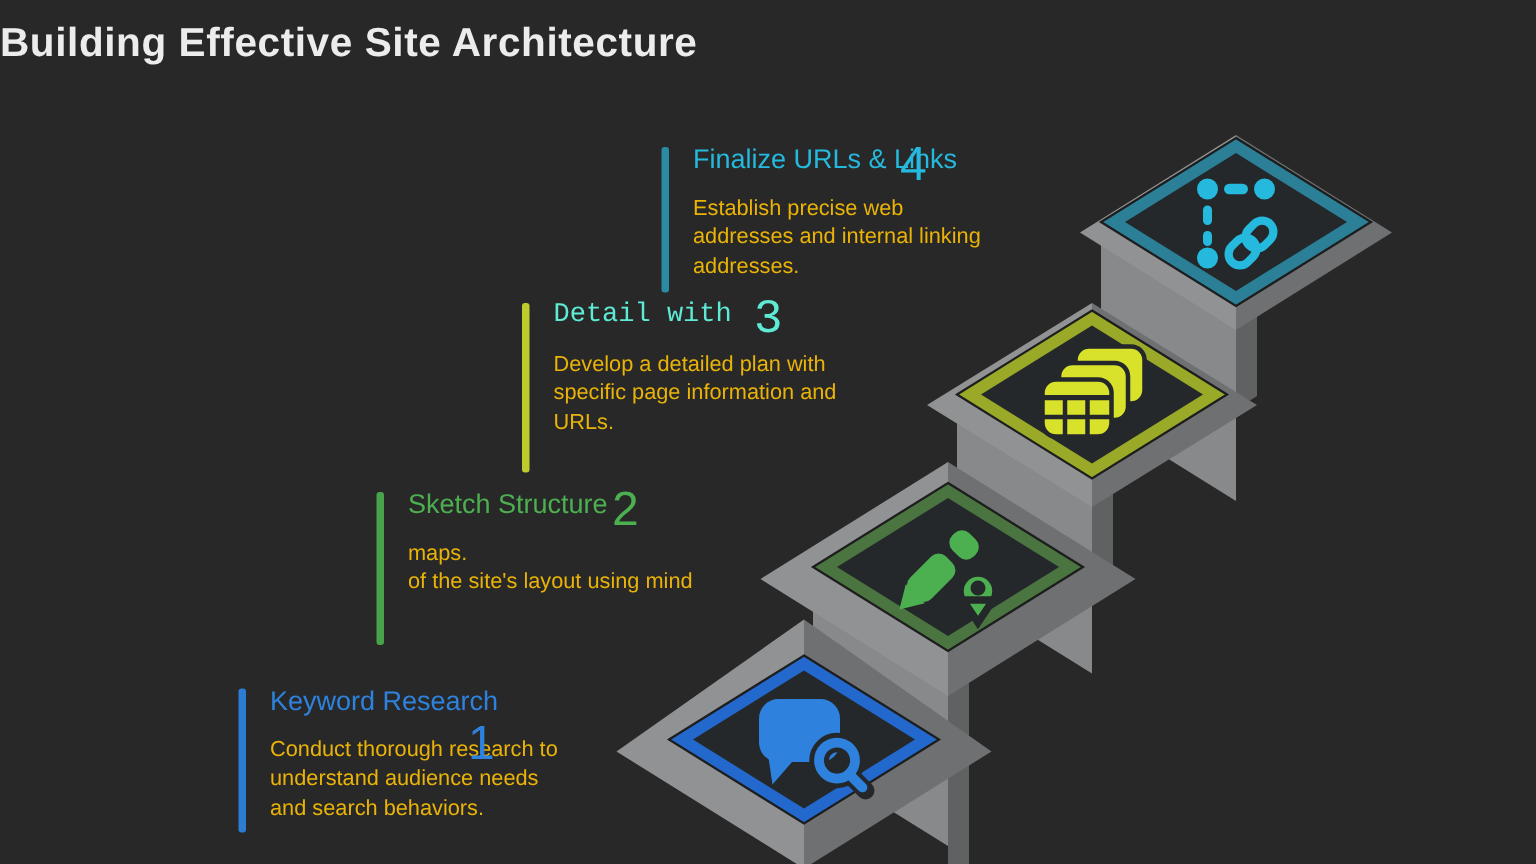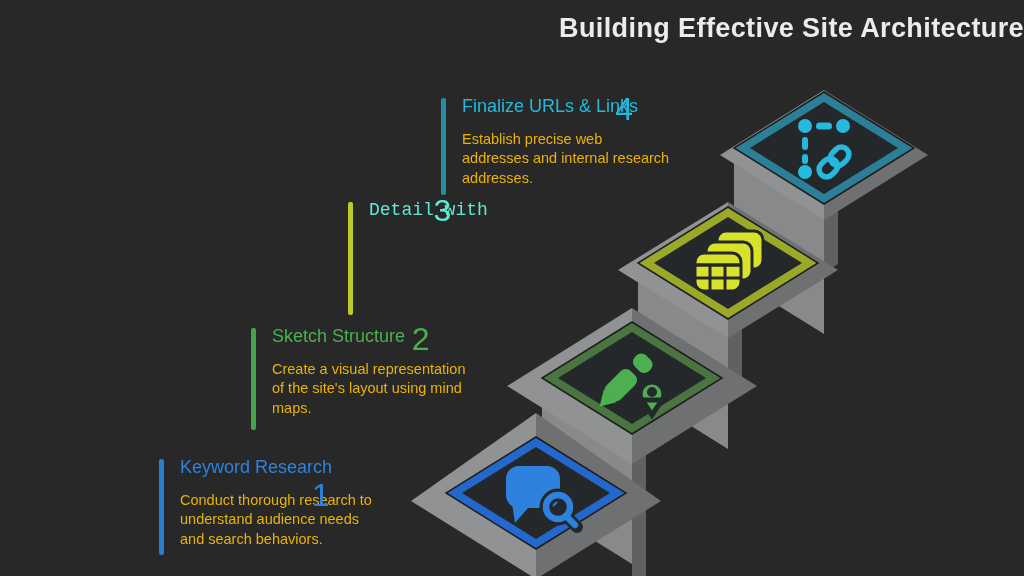--- a/index.html
+++ b/index.html
@@ -1,18 +1,18 @@
 <!DOCTYPE html>
 <html><head>
 <meta charset="utf-8">
 <style>
   html,body{margin:0;padding:0;background:#111;}
   .canvas{position:relative;width:1024px;height:576px;background:#282828;
           font-family:"Liberation Sans",sans-serif;overflow:hidden;}
-  .title{position:absolute;top:13px;left:0;width:100%;text-align:right;
+  .title{position:absolute;top:13px;left:0;width:100%;text-align:left;
          color:#ececec;font-size:27px;font-weight:600;letter-spacing:.4px;}
   .stair{position:absolute;left:0;top:0;}
   .step{position:absolute;}
   .bar{position:absolute;left:0;top:2px;width:4.5px;border-radius:2px;}
   .num{position:absolute;right:36px;top:-3px;font-size:32px;font-weight:400;line-height:1;}
   .body{margin-left:21px;}
   .hline{font-size:18px;font-weight:500;line-height:1.17;}
   .desc{margin-top:13px;color:#eab308;font-size:14.5px;line-height:1.34;}
   
   .s1 .num,.s1 .hline{color:#2e82dd;} .s1 .bar{background:#2d7cd4;height:96px;}
@@ -118,44 +118,48 @@
   </svg>
 
   <div class="step s4">
     <div class="num">4</div>
     <span class="bar"></span>
     <div class="body">
       <div class="hline">Finalize URLs &amp; Links</div>
       <div class="hline"></div>
       <div class="desc">
         <div>Establish precise web</div>
-        <div>addresses and internal research</div>
+        <div>addresses and internal linking</div>
         <div>addresses.</div>
       </div>
     </div>
   </div>
 
   <div class="step s3">
     <div class="num">3</div>
     <span class="bar"></span>
     <div class="body">
       <div class="hline">Detail with</div>
+      <div class="desc">
+        <div>Develop a detailed plan with</div>
+        <div>specific page information and</div>
+        <div>URLs.</div>
+      </div>
     </div>
   </div>
 
   <div class="step s2">
     <div class="num">2</div>
     <span class="bar"></span>
     <div class="body">
       <div class="hline">Sketch Structure</div>
       <div class="hline"></div>
       <div class="desc">
-        <div>Create a visual representation</div>
+        <div>maps.</div>
         <div>of the site's layout using mind</div>
-        <div>maps.</div>
       </div>
     </div>
   </div>
 
   <div class="step s1">
     <div class="num">1</div>
     <span class="bar"></span>
     <div class="body">
       <div class="hline">Keyword Research</div>
       <div class="hline"></div>

